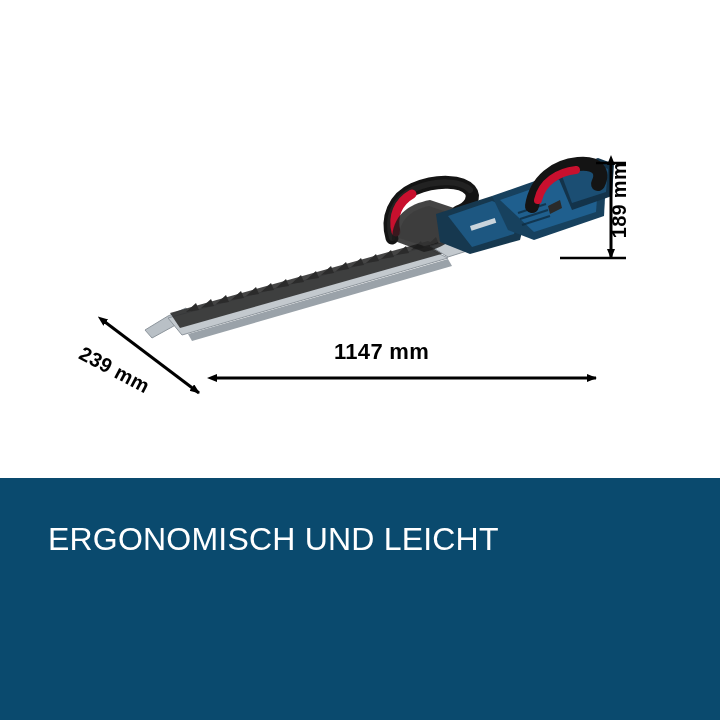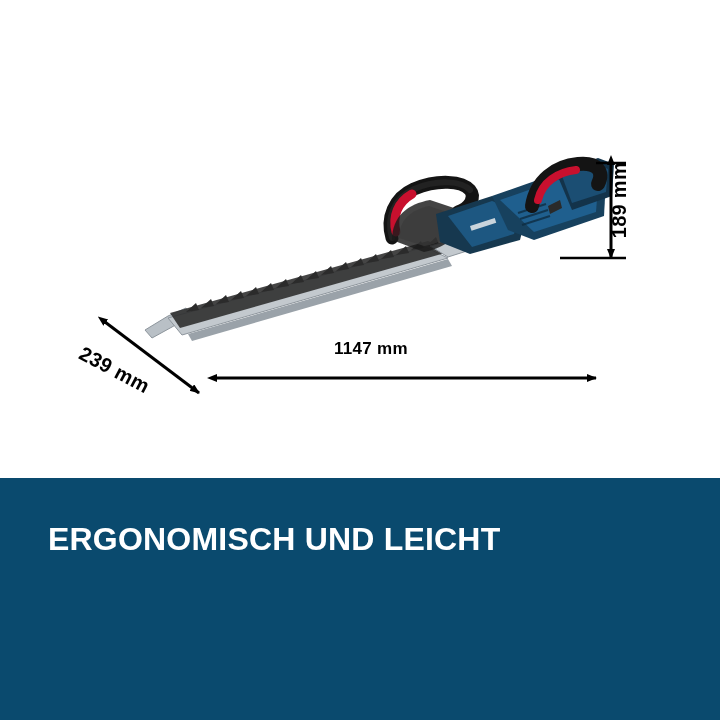--- a/index.html
+++ b/index.html
@@ -30,21 +30,21 @@
   #illustration svg { display: block; }
 
   .dim-label {
     position: absolute;
     font-family: "Liberation Sans", sans-serif;
     font-weight: bold;
     color: #000000;
     white-space: nowrap;
   }
   #label-length {
-    font-size: 17px;
+    font-size: 22px;
     left: 334px;
     top: 339px;
     letter-spacing: 0.3px;
   }
   #label-height {
     font-size: 20px;
     left: 608px;
     top: 162px;
     transform-origin: left top;
     transform: rotate(-90deg) translate(-100%, 0);
@@ -65,21 +65,21 @@
     left: 0;
     top: 478px;
     width: 720px;
     height: 242px;
     background: #0a4a6e;
     color: #ffffff;
     padding: 44px 48px 0 48px;
   }
   #panel-title {
     font-size: 32px;
-    font-weight: bold;
+    font-weight: normal;
     letter-spacing: 0.2px;
     line-height: 1.1;
     margin: 0 0 16px 0;
   }
   #panel-body {
     font-size: 21px;
     line-height: 1.38;
     font-weight: normal;
     margin: 0;
     max-width: 620px;

